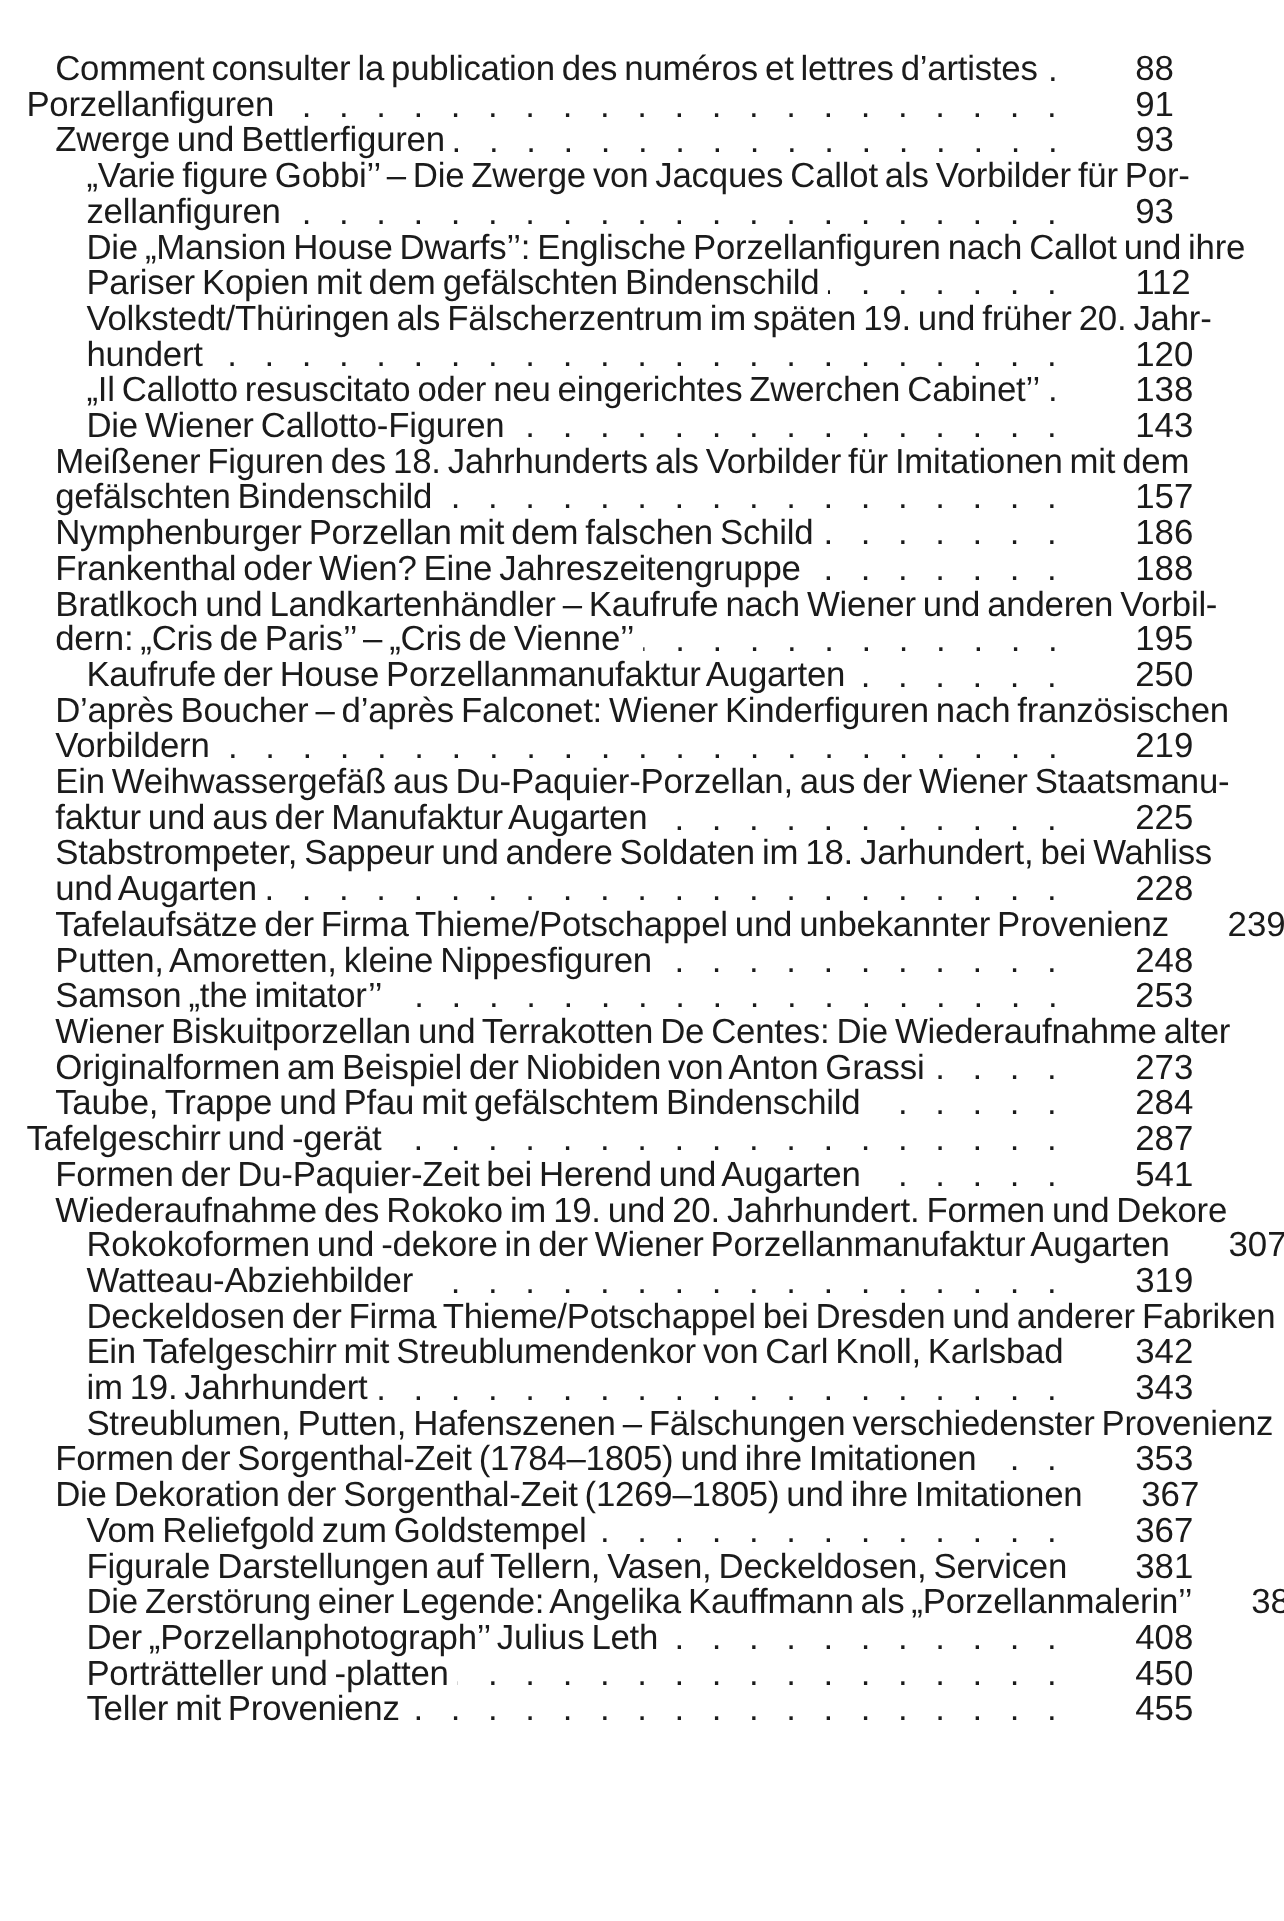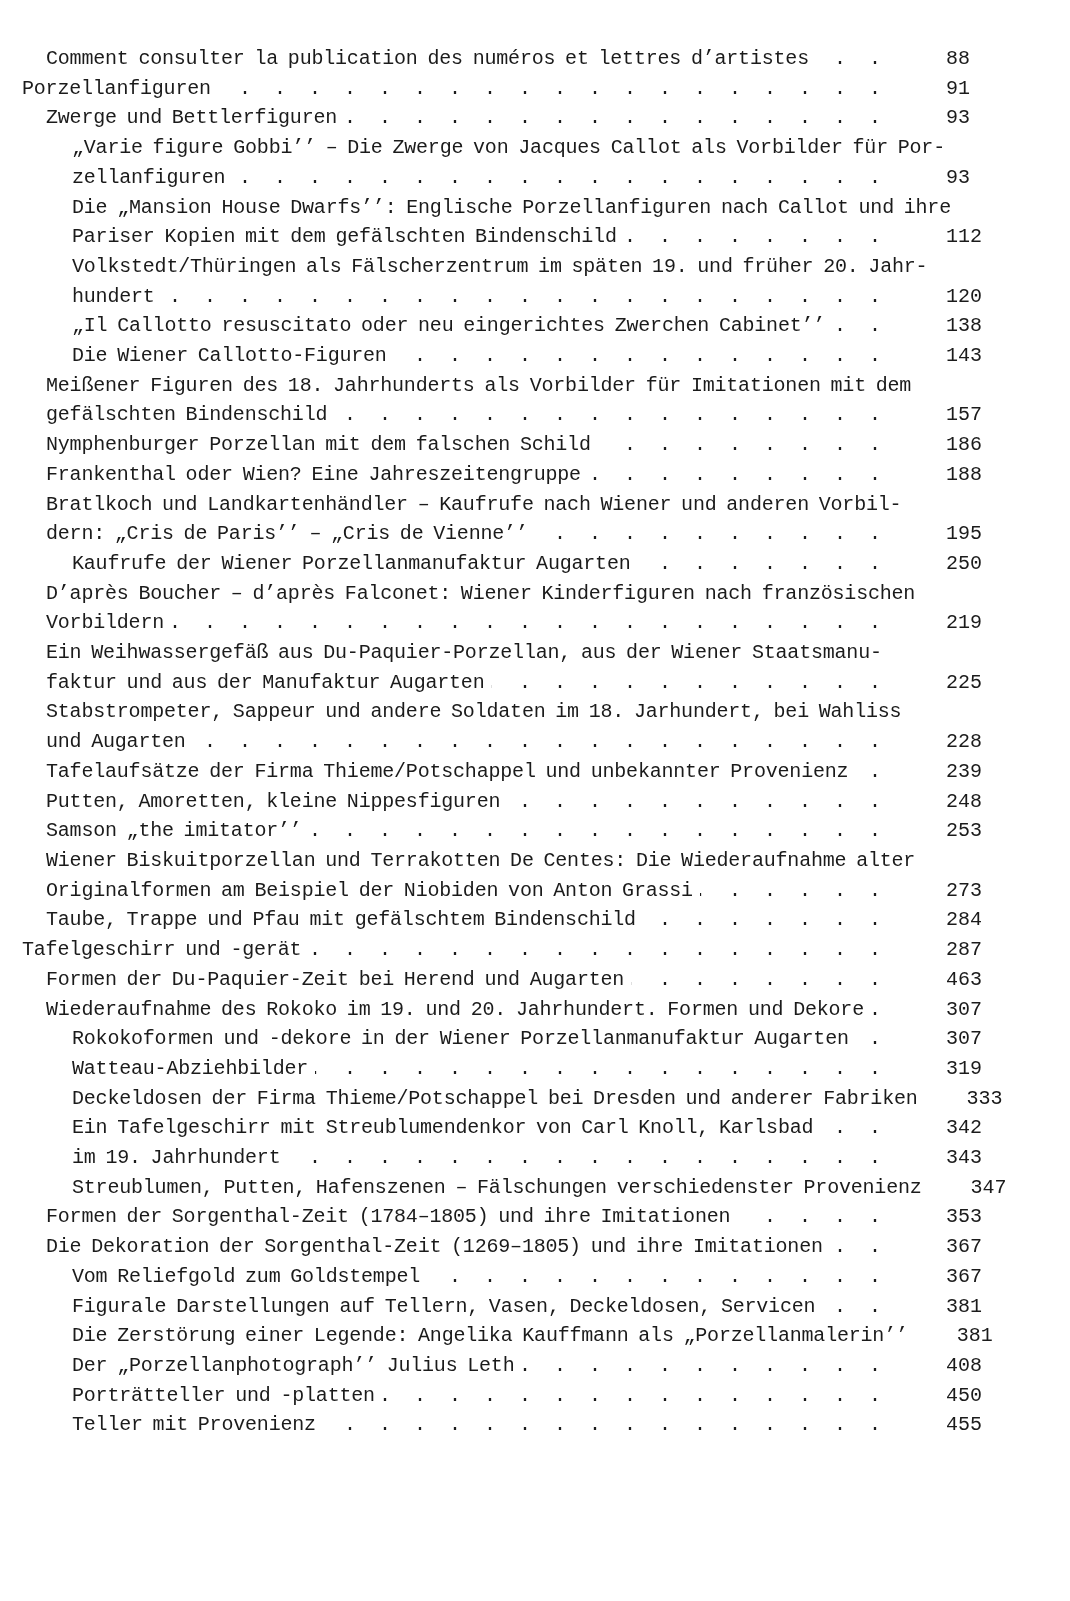--- a/index.html
+++ b/index.html
@@ -3,22 +3,22 @@
 <meta charset="utf-8">
 <style>
   html, body { margin: 0; padding: 0; background: #e8e8e8; }
   .page {
     position: relative;
     width: 1070px;
     height: 1601px;
     margin: 0 auto;
     background: #ffffff;
     overflow: hidden;
-    font-family: Liberation Mono, monospace;
-    font-size: 20px;
+    font-family: Liberation Sans, sans-serif;
+    font-size: 29px;
     line-height: 29.7px;
     color: #1b1b1b;
     letter-spacing: -0.2px;
     word-spacing: -2px;
   }
   .toc {
     position: absolute;
     top: 44px;
     left: 22px;
     right: 72px;
@@ -144,21 +144,21 @@
       <div class="entry indent-1">
         <div class="toc-line wrap">Bratlkoch und Landkartenhändler – Kaufrufe nach Wiener und anderen Vorbil-</div>
         <div class="toc-line last">
           <span class="title">dern: „Cris de Paris’’ – „Cris de Vienne’’</span>
           <span class="leader"></span>
           <span class="page-num">195</span>
         </div>
       </div>
       <div class="entry indent-2">
         <div class="toc-line last">
-          <span class="title">Kaufrufe der Wiener Porzellanmanufaktur Augarten</span>
+          <span class="title">Kaufrufe der House Porzellanmanufaktur Augarten</span>
           <span class="leader"></span>
           <span class="page-num">250</span>
         </div>
       </div>
       <div class="entry indent-1">
         <div class="toc-line wrap">D’après Boucher – d’après Falconet: Wiener Kinderfiguren nach französischen</div>
         <div class="toc-line last">
           <span class="title">Vorbildern</span>
           <span class="leader"></span>
           <span class="page-num">219</span>
@@ -220,21 +220,21 @@
         <div class="toc-line last">
           <span class="title">Tafelgeschirr und -gerät</span>
           <span class="leader"></span>
           <span class="page-num">287</span>
         </div>
       </div>
       <div class="entry indent-1">
         <div class="toc-line last">
           <span class="title">Formen der Du-Paquier-Zeit bei Herend und Augarten</span>
           <span class="leader"></span>
-          <span class="page-num">463</span>
+          <span class="page-num">541</span>
         </div>
       </div>
       <div class="entry indent-1">
         <div class="toc-line last">
           <span class="title">Wiederaufnahme des Rokoko im 19. und 20. Jahrhundert. Formen und Dekore</span>
           <span class="leader"></span>
           <span class="page-num">307</span>
         </div>
       </div>
       <div class="entry indent-2">

